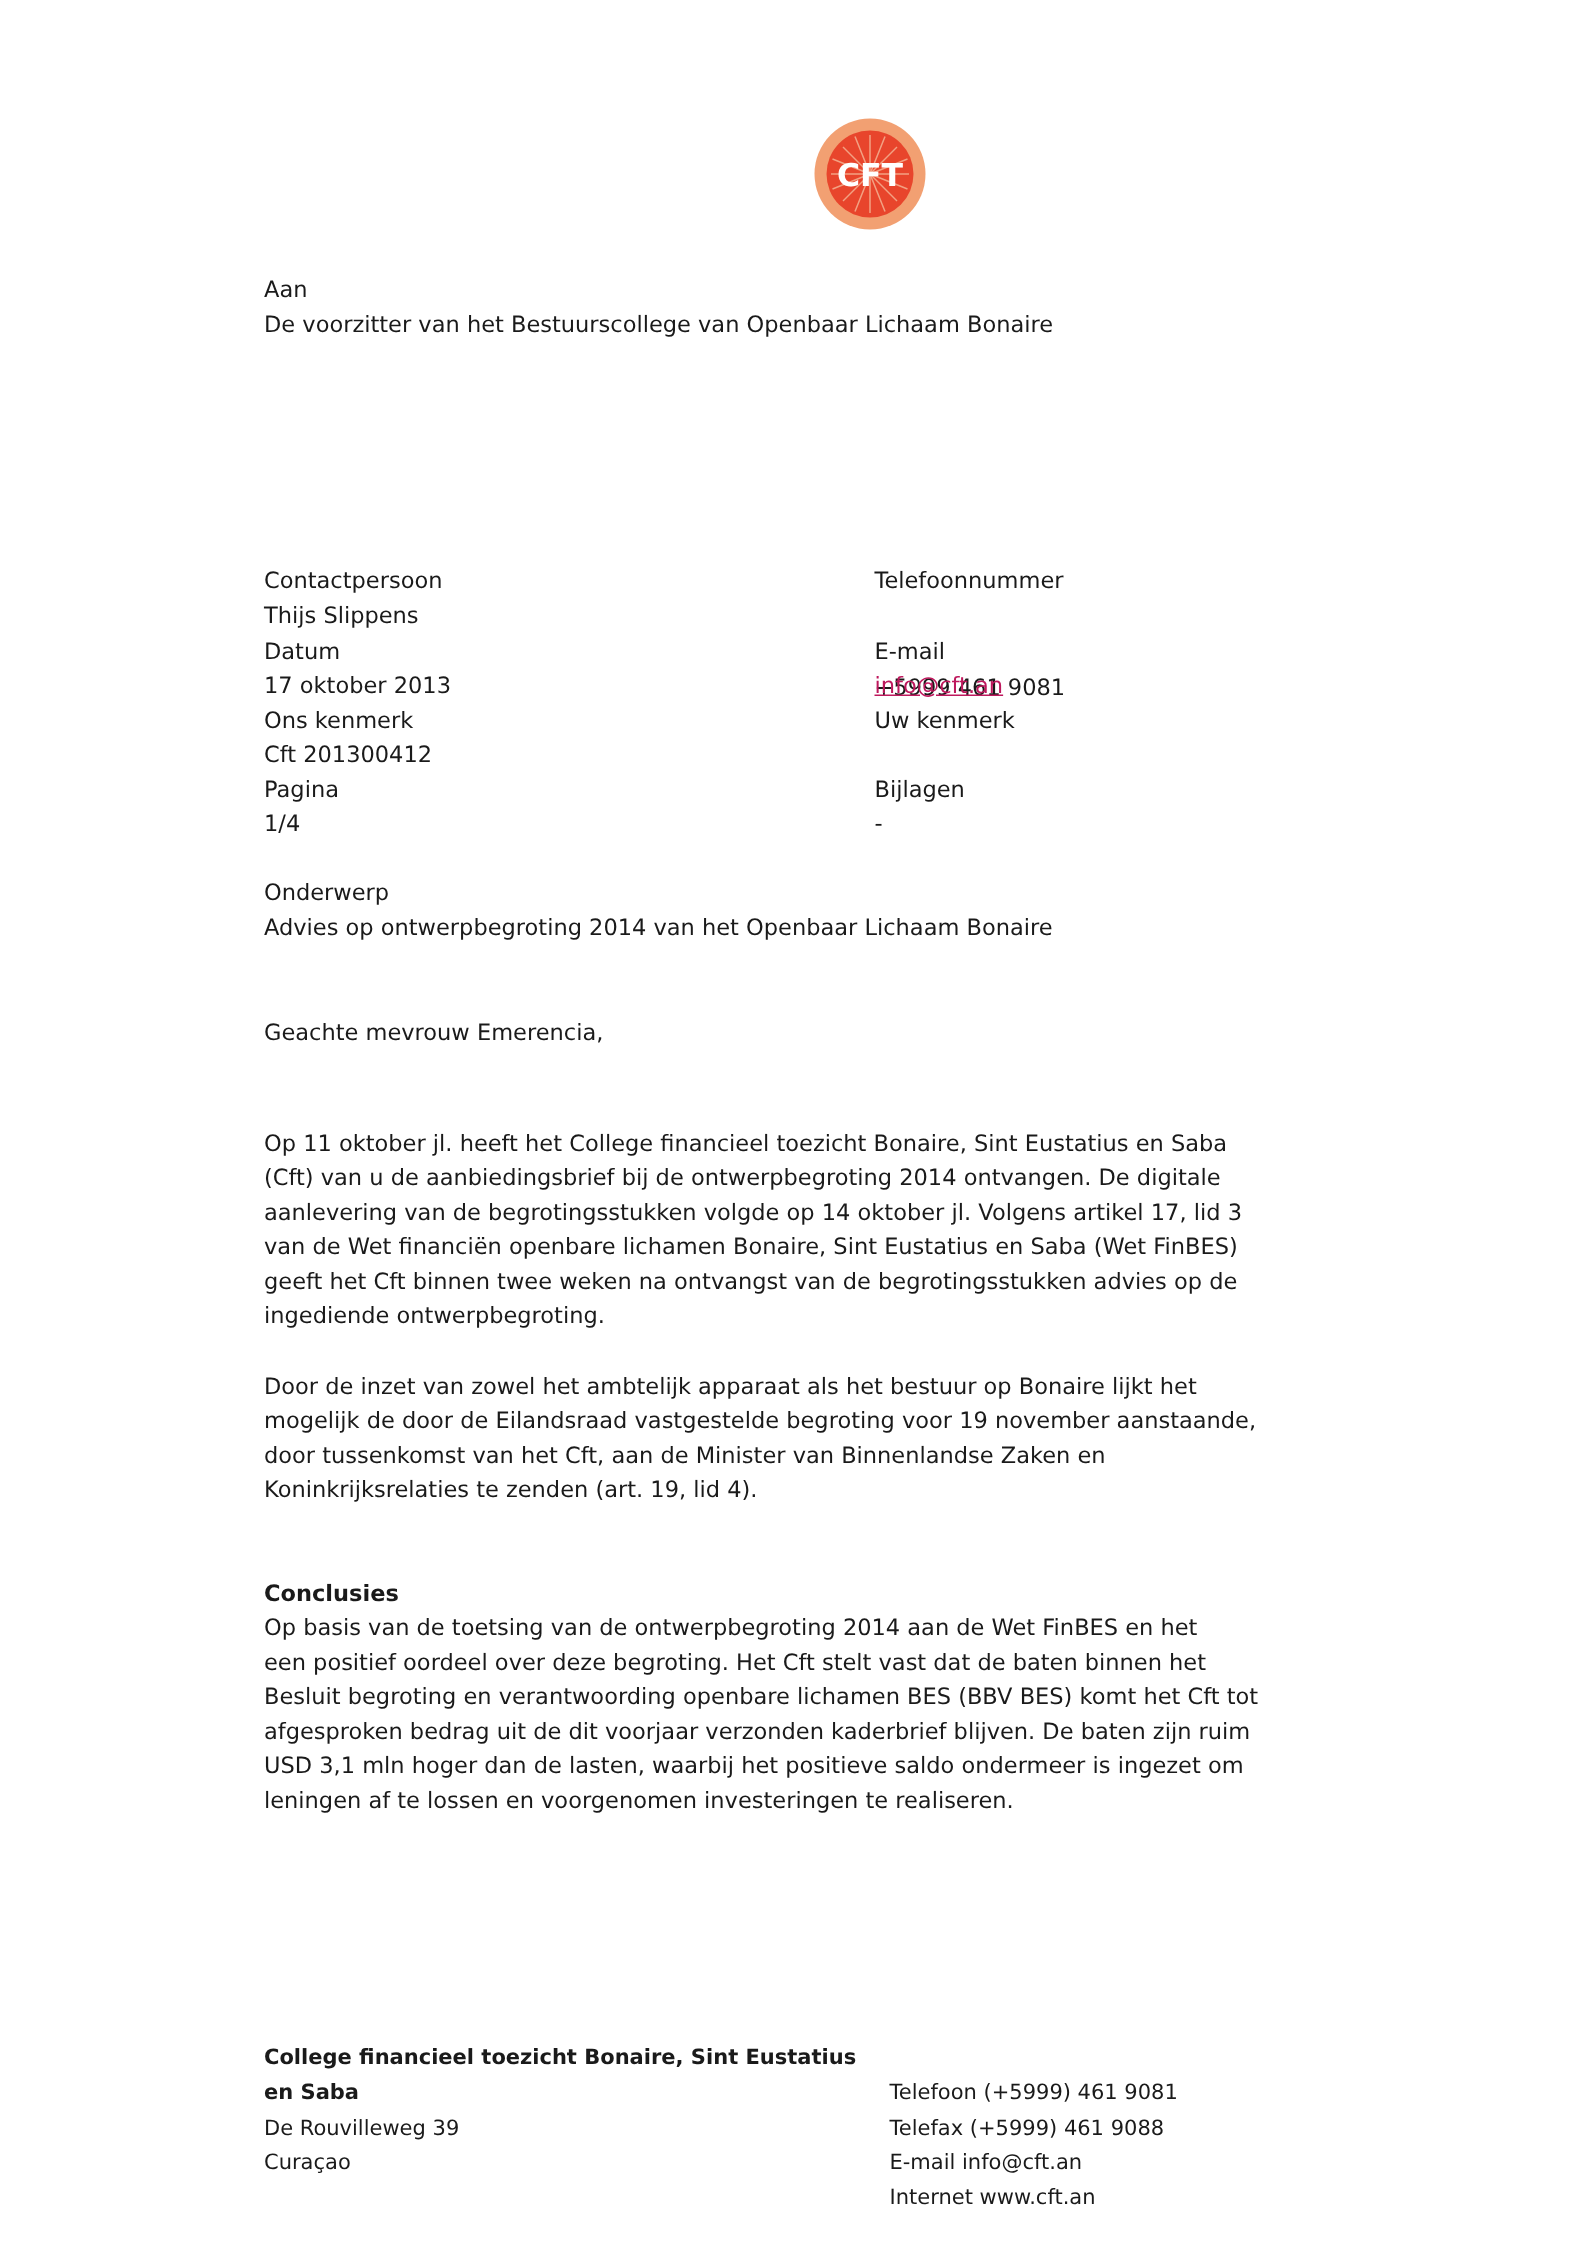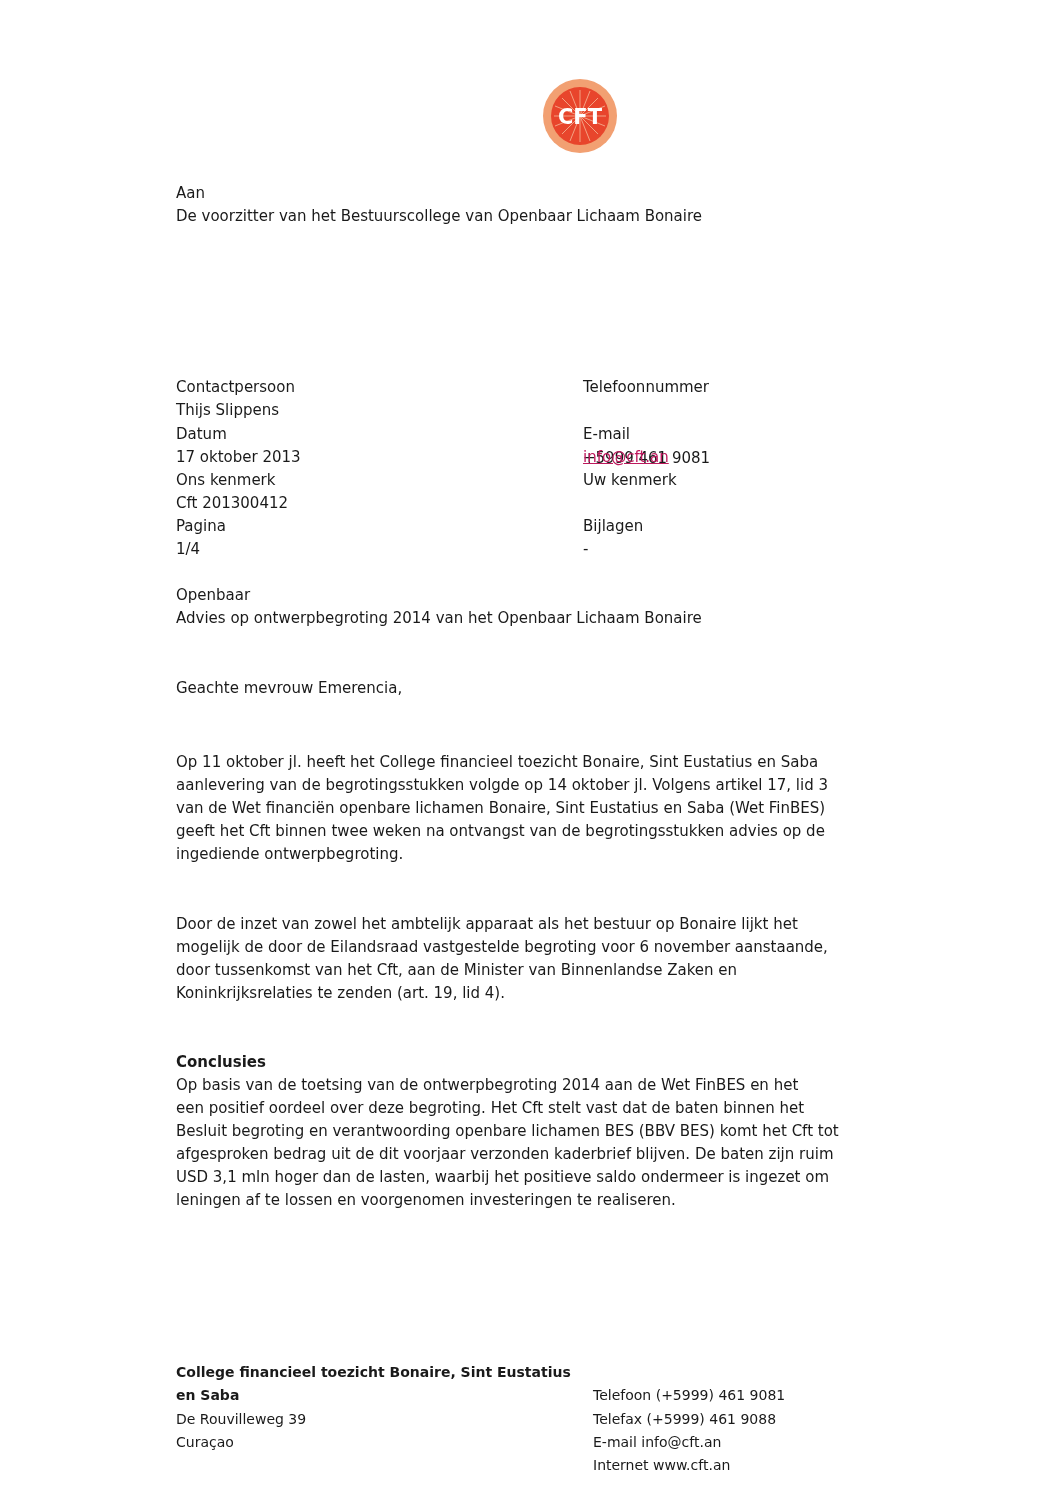--- a/index.html
+++ b/index.html
@@ -52,36 +52,37 @@
 
 <div class="line col2" style="top:376px;">Telefoonnummer</div>
 <div class="line col2" style="top:399px;margin-top:48px;">+5999 461 9081</div>
 <div class="line col2" style="top:423px;">E-mail</div>
 <div class="line col2" style="top:446px;"><a class="mail">info@cft.an</a></div>
 <div class="line col2" style="top:469px;">Uw kenmerk</div>
 <div class="line col2" style="top:492px;"></div>
 <div class="line col2" style="top:515px;">Bijlagen</div>
 <div class="line col2" style="top:538px;">-</div>
 
-<div class="line" style="top:584px;">Openbaar</div>
+<div class="line" style="top:584px;">Onderwerp</div>
 <div class="line" style="top:607px;">Advies op ontwerpbegroting 2014 van het Openbaar Lichaam Bonaire</div>
 
 <div class="line" style="top:677px;">Geachte mevrouw Emerencia,</div>
 
 <div class="para" style="top:723px;">
   <div>Op 11 oktober jl. heeft het College financieel toezicht Bonaire, Sint Eustatius en Saba</div>
+  <div>(Cft) van u de aanbiedingsbrief bij de ontwerpbegroting 2014 ontvangen. De digitale</div>
   <div>aanlevering van de begrotingsstukken volgde op 14 oktober jl. Volgens artikel 17, lid 3</div>
   <div>van de Wet financiën openbare lichamen Bonaire, Sint Eustatius en Saba (Wet FinBES)</div>
   <div>geeft het Cft binnen twee weken na ontvangst van de begrotingsstukken advies op de</div>
   <div>ingediende ontwerpbegroting.</div>
 </div>
 
 <div class="para" style="top:885px;">
   <div>Door de inzet van zowel het ambtelijk apparaat als het bestuur op Bonaire lijkt het</div>
-  <div>mogelijk de door de Eilandsraad vastgestelde begroting voor 6 november aanstaande,</div>
+  <div>mogelijk de door de Eilandsraad vastgestelde begroting voor 19 november aanstaande,</div>
   <div>door tussenkomst van het Cft, aan de Minister van Binnenlandse Zaken en</div>
   <div>Koninkrijksrelaties te zenden (art. 19, lid 4).</div>
 </div>
 
 <div class="para" style="top:1023px;">
   <div class="bold">Conclusies</div>
   <div>Op basis van de toetsing van de ontwerpbegroting 2014 aan de Wet FinBES en het</div>
   <div>een positief oordeel over deze begroting. Het Cft stelt vast dat de baten binnen het</div>
   <div>Besluit begroting en verantwoording openbare lichamen BES (BBV BES) komt het Cft tot</div>
   <div>afgesproken bedrag uit de dit voorjaar verzonden kaderbrief blijven. De baten zijn ruim</div>

